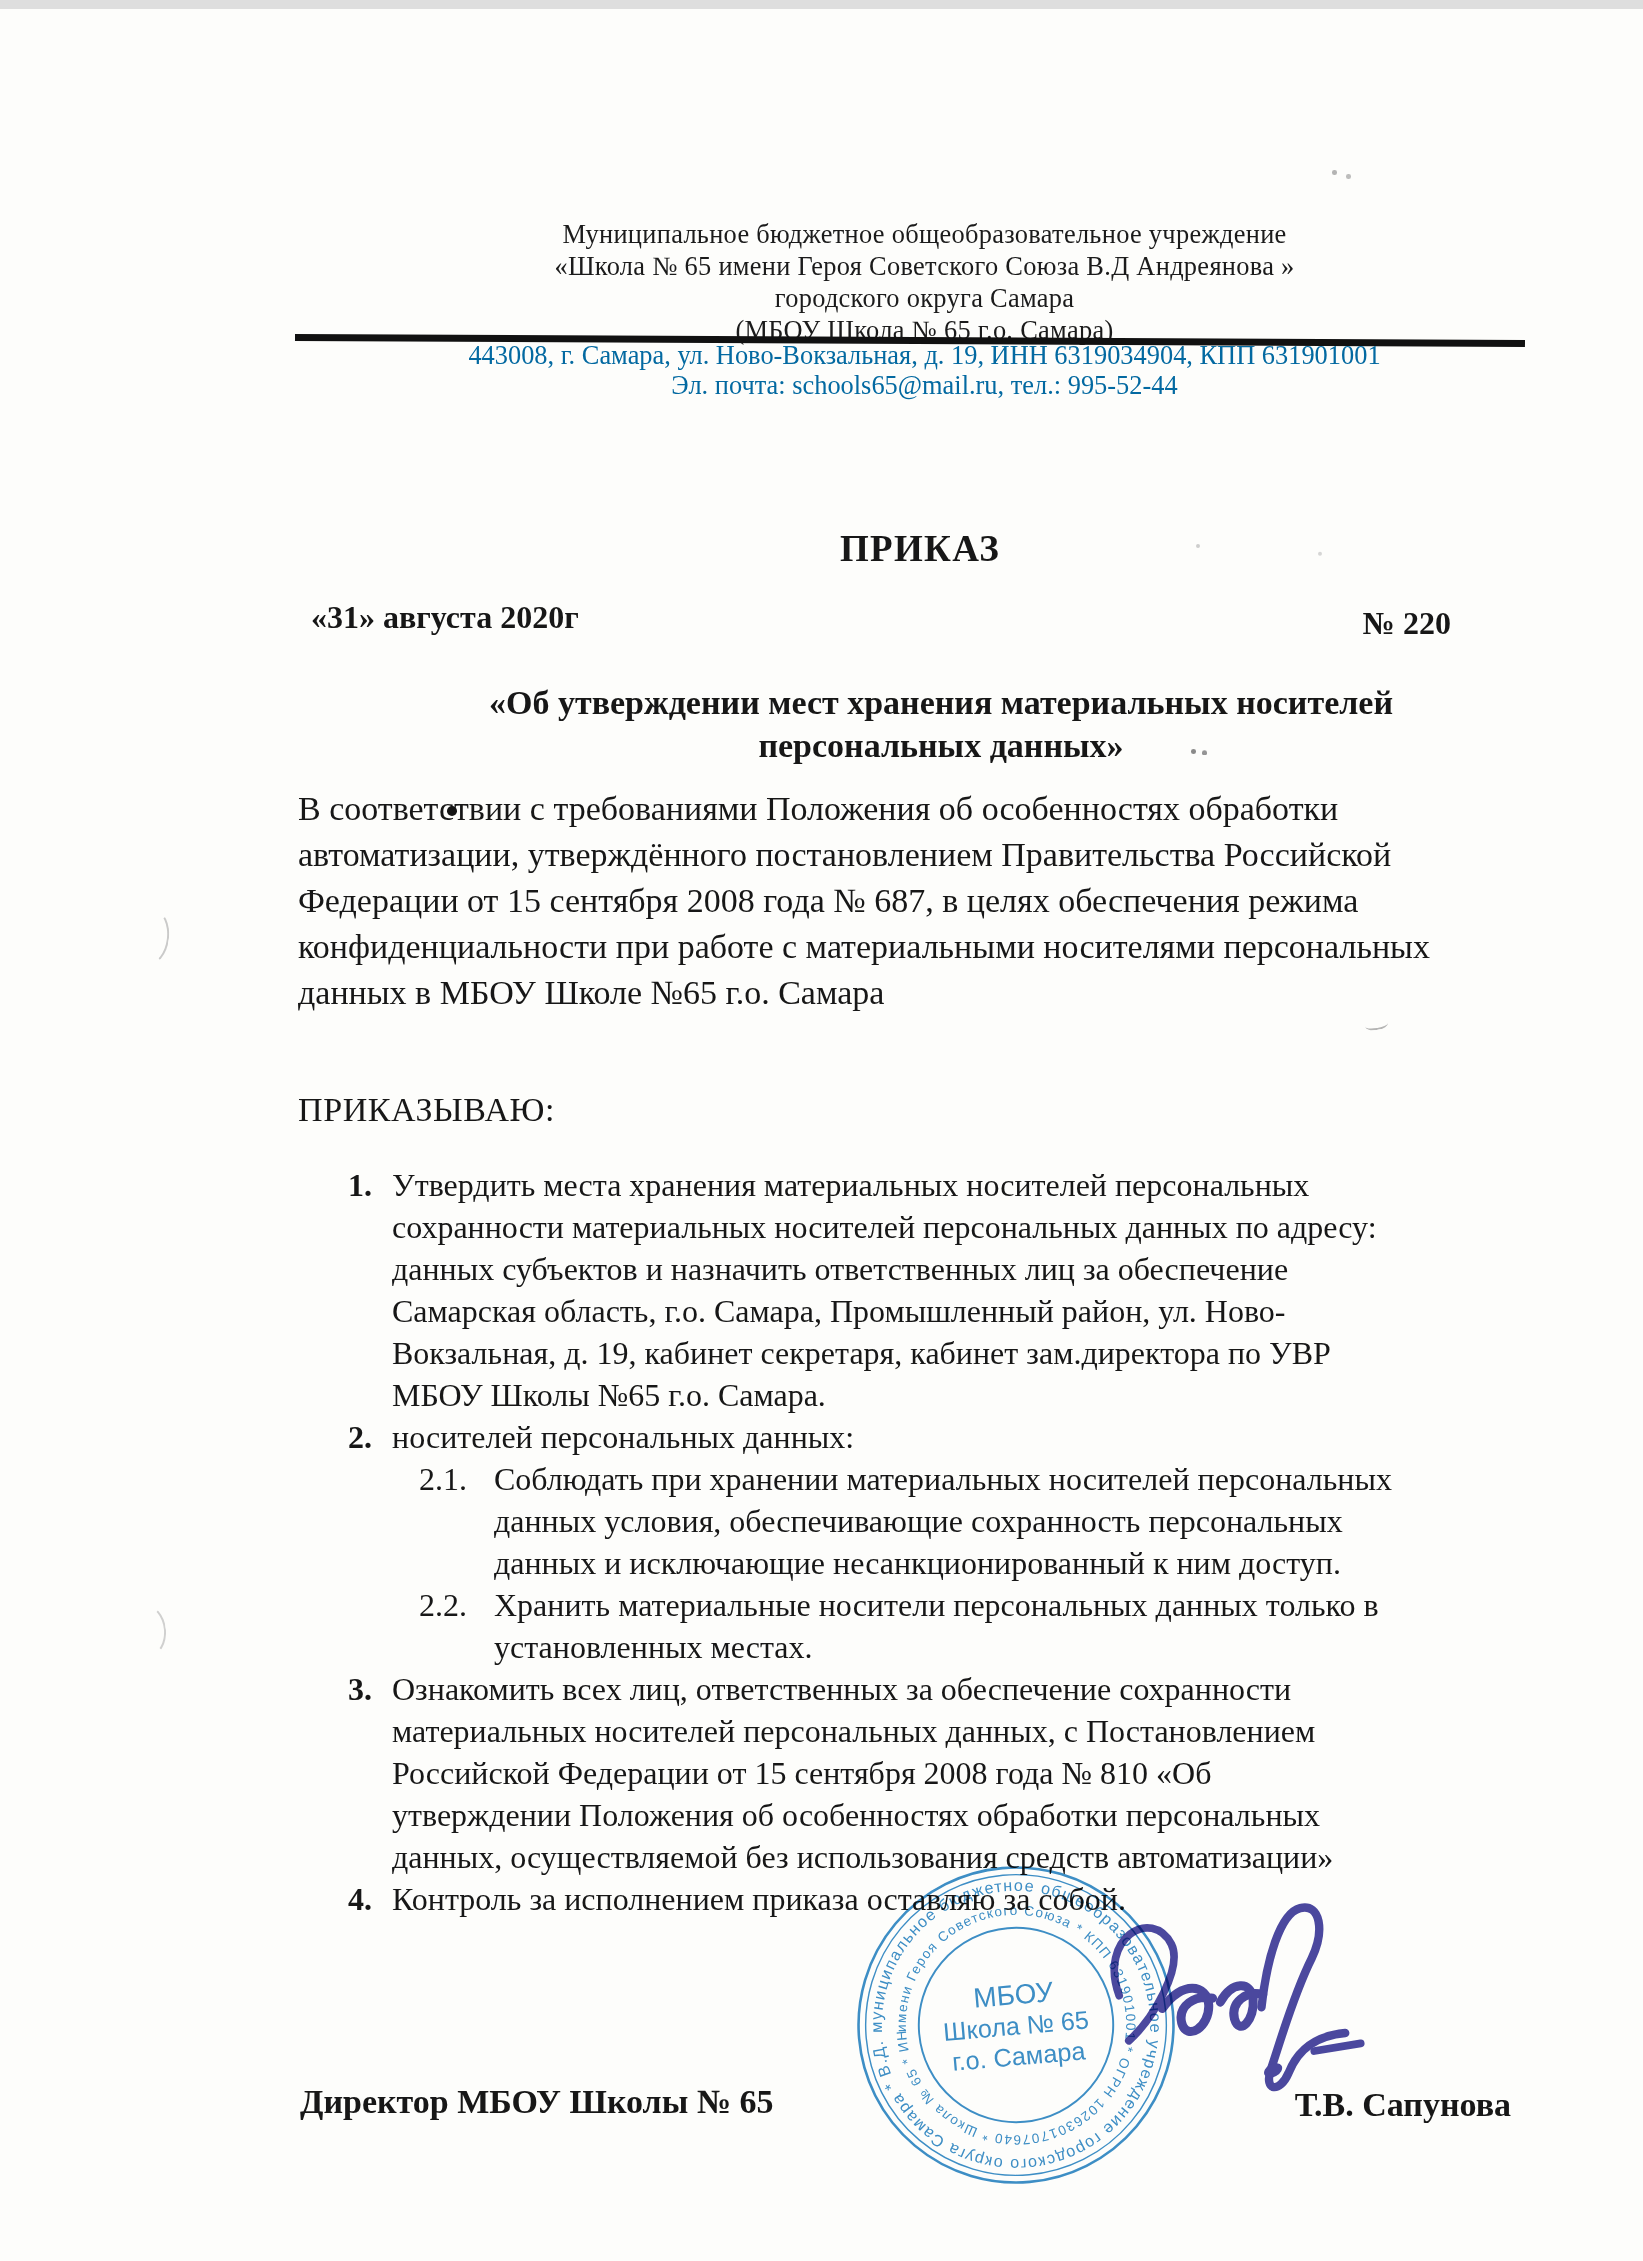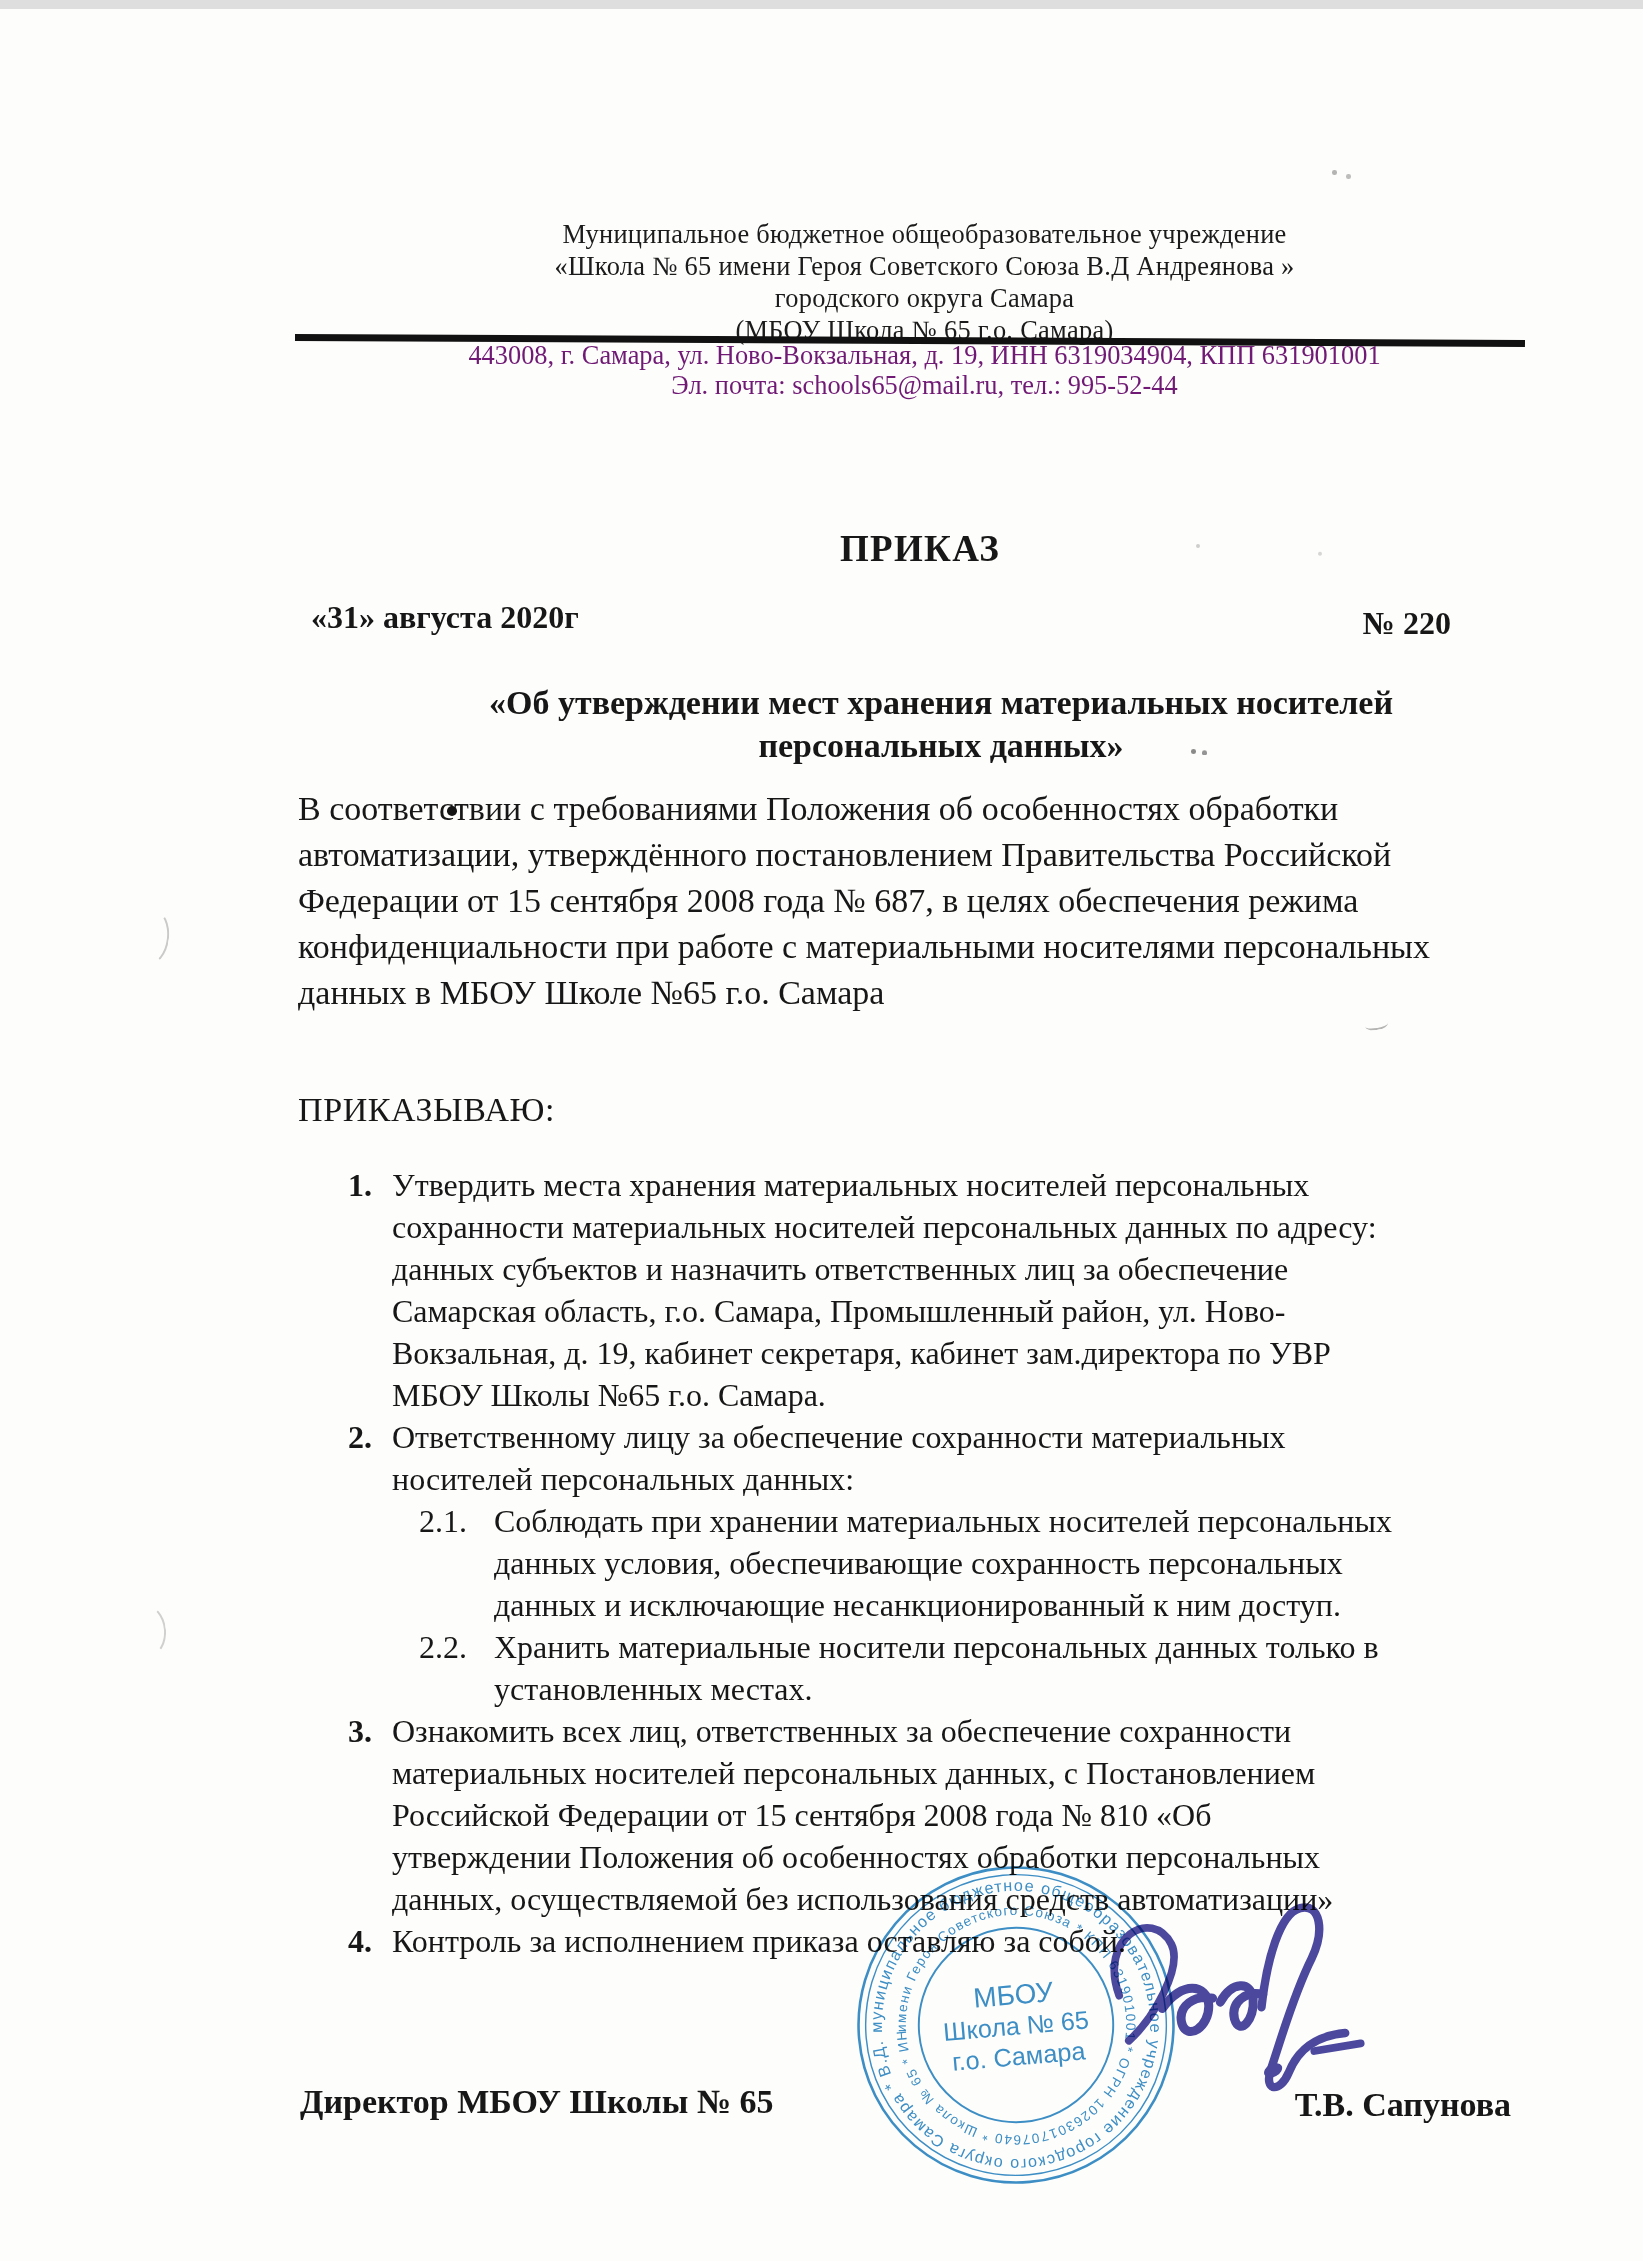--- a/index.html
+++ b/index.html
@@ -23,21 +23,21 @@
   }
   .rule{
     position:absolute;top:325px;left:295px;width:1230px;height:7px;
     background:#111;transform:rotate(.28deg);transform-origin:left center;
   }
   .addr-block{
     position:absolute;top:331px;left:0;right:0;
     padding-left:205px;
     text-align:center;
     font-size:26.4px;line-height:30px;
-    color:#701a75;
+    color:#0369a1;
   }
   
   .doc-title{
     position:absolute;top:518px;left:0;right:0;
     margin-left:196px;
     text-align:center;
     font-size:37px;font-weight:bold;letter-spacing:1.3px;
   }
   .date-row{
     position:absolute;top:590px;left:311px;right:193px;
@@ -153,21 +153,20 @@
           <div class="ln">Самарская область, г.о. Самара, Промышленный район, ул. Ново-</div>
           <div class="ln">Вокзальная, д. 19, кабинет секретаря, кабинет зам.директора по УВР</div>
           <div class="ln">МБОУ Школы №65 г.о. Самара.</div>
         </div>
     </div>
 
     <div class="item">
       <span class="n">2.</span>
       <div class="t">
         <div>
-            <div class="ln">Ответственному лицу за обеспечение сохранности материальных</div>
             <div class="ln">носителей персональных данных:</div>
           </div>
         <div class="sub">
           <span class="n">2.1.</span>
           <div class="t">
               <div class="ln">Соблюдать при хранении материальных носителей персональных</div>
               <div class="ln">данных условия, обеспечивающие сохранность персональных</div>
               <div class="ln">данных и исключающие несанкционированный к ним доступ.</div>
             </div>
         </div>

